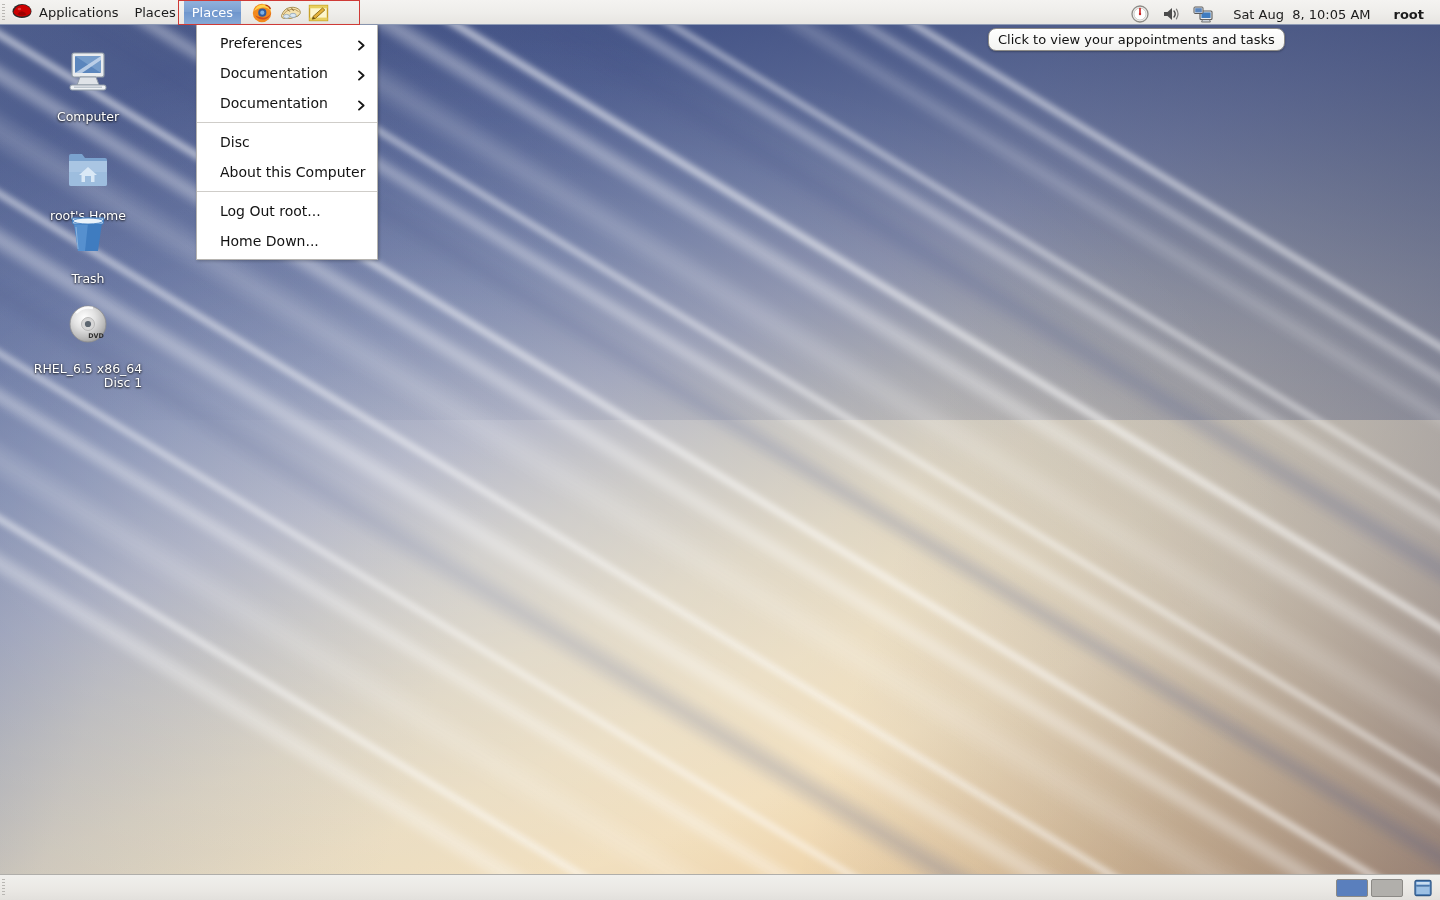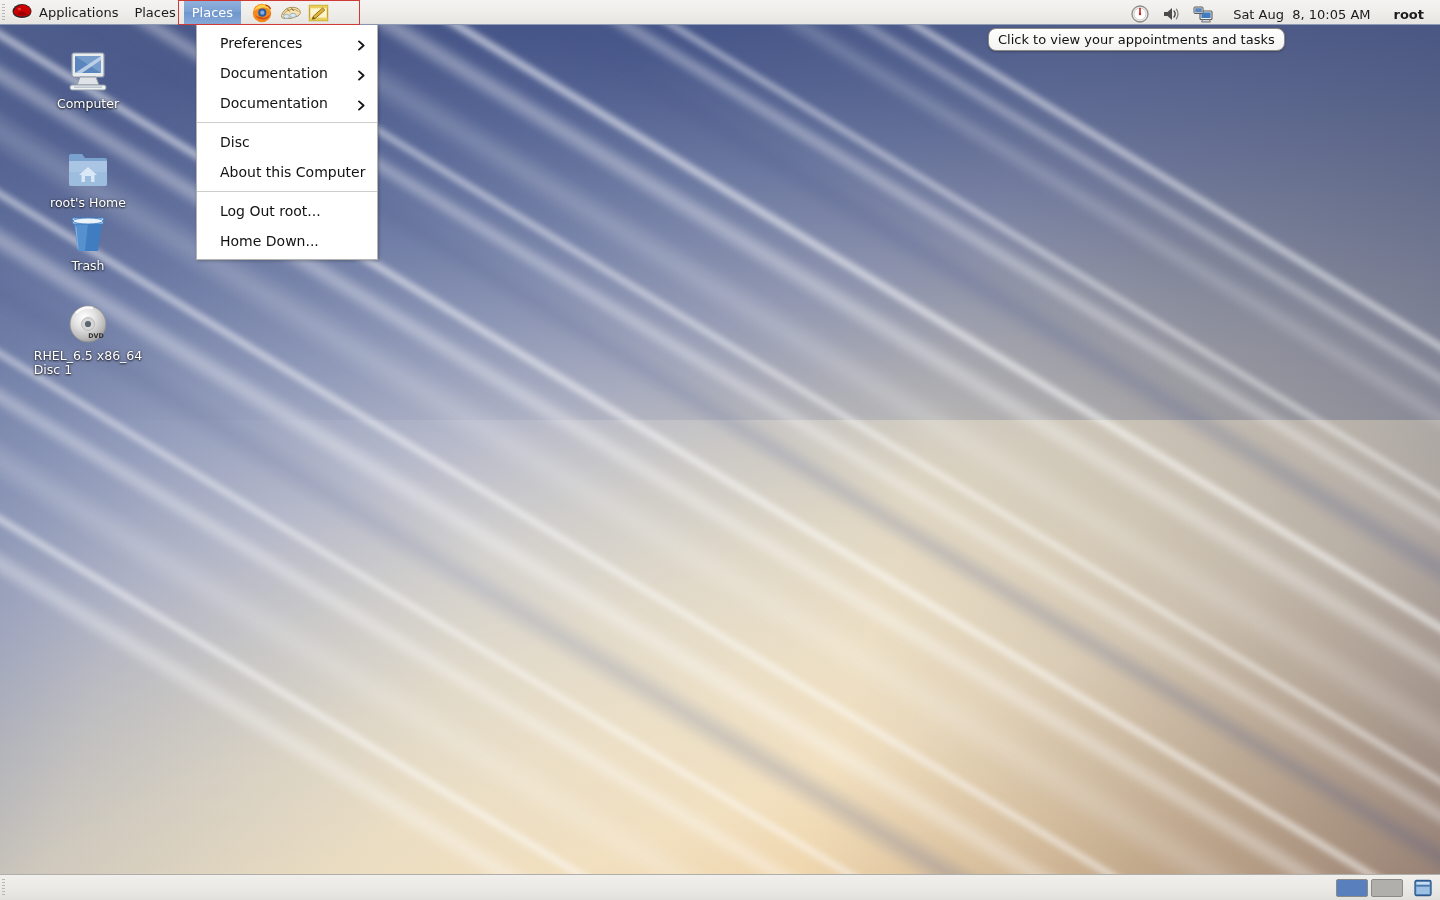--- a/index.html
+++ b/index.html
@@ -220,24 +220,24 @@
     align-items: center;
     cursor: default;
     z-index: 5;
   }
   .desk-icon .glyph {
     width: 52px; height: 52px;
     position: relative;
     display: flex; align-items: flex-end; justify-content: center;
   }
   .desk-icon .label {
-    margin-top: 0;
+    margin-top: 13px;
     font-size: 12.5px;
     color: #ffffff;
-    text-align: left;
+    text-align: right;
     line-height: 14px;
     text-shadow: 0 1px 2px rgba(0,0,0,0.75), 0 0 3px rgba(0,0,0,0.5);
     white-space: pre-line;
   }
 
   
   .tooltip {
     position: absolute;
     left: 988px; top: 28px;
     background: linear-gradient(to bottom,#ffffff 0%, #f3f3f1 100%);

